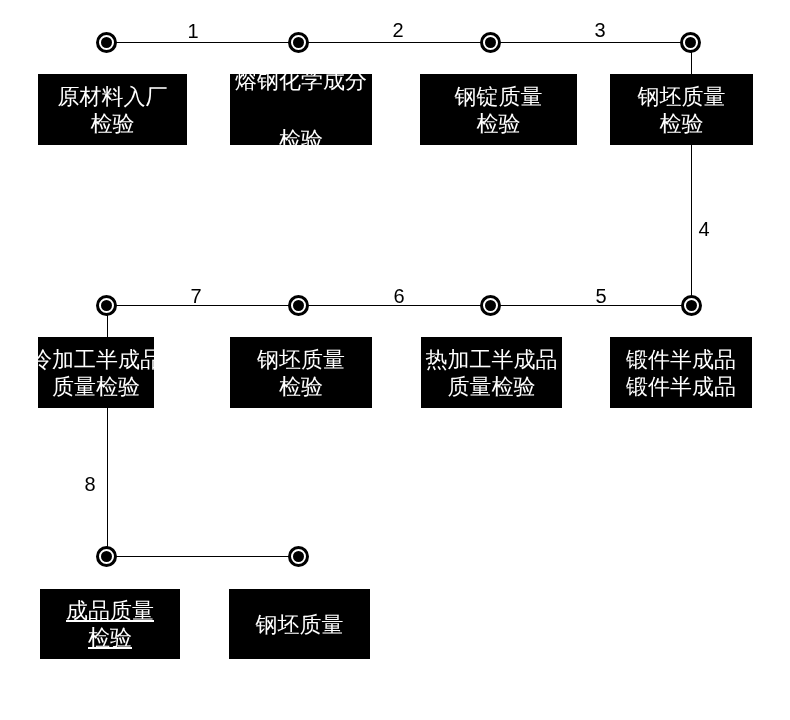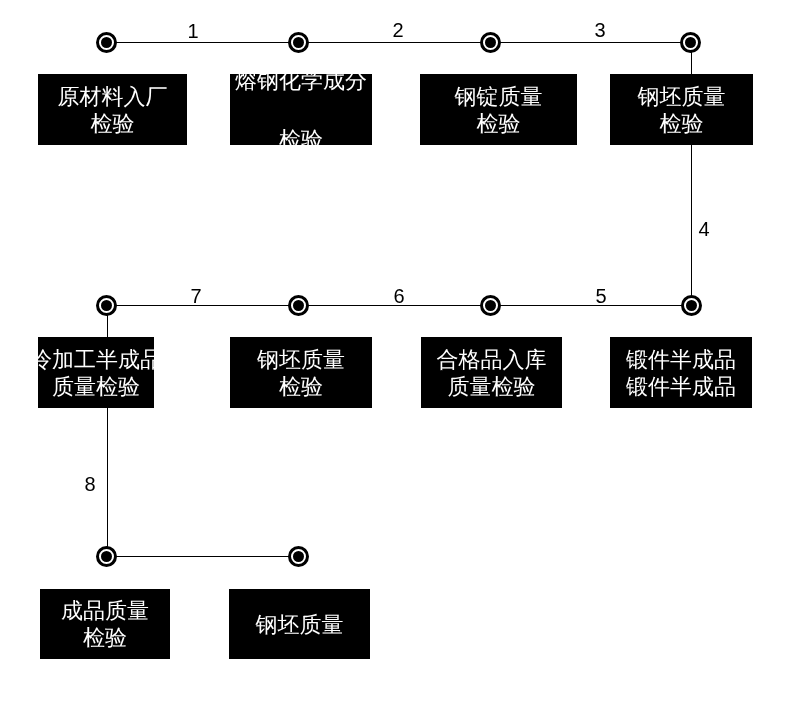--- a/index.html
+++ b/index.html
@@ -87,28 +87,28 @@
   </div>
   <div class="box" style="left:38px; top:337px; width:116px;">
     <span class="box-line">冷加工半成品</span>
     <span class="box-line">质量检验</span>
   </div>
   <div class="box" style="left:230px; top:337px; width:142px;">
     <span class="box-line">钢坯质量</span>
     <span class="box-line">检验</span>
   </div>
   <div class="box" style="left:421px; top:337px; width:141px;">
-    <span class="box-line">合格品入库</span>
+    <span class="box-line">热加工半成品</span>
     <span class="box-line">质量检验</span>
   </div>
   <div class="box" style="left:610px; top:337px; width:142px;">
     <span class="box-line">锻件半成品</span>
     <span class="box-line">锻件半成品</span>
   </div>
-  <div class="box" style="left:40px; top:589px; width:130px; height:70px;">
+  <div class="box" style="left:40px; top:589px; width:140px; height:70px;text-decoration:underline;">
     <span class="box-line">成品质量</span>
     <span class="box-line">检验</span>
   </div>
   <div class="box" style="left:229px; top:589px; width:141px; height:70px;">
     <span class="box-line">钢坯质量</span>
     <span class="box-line"></span>
   </div>
 
   <div class="node" style="left:96px; top:32px;">
       <span class="dot"></span>

